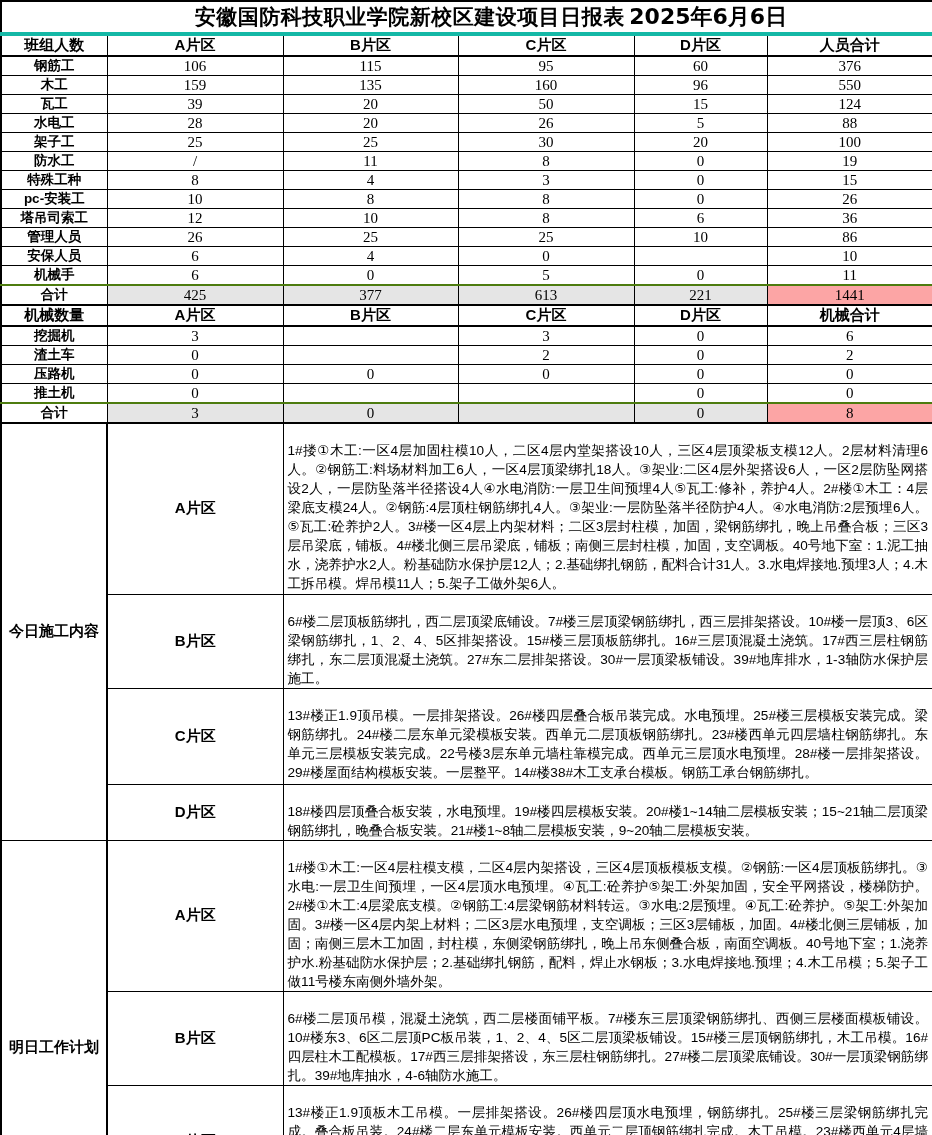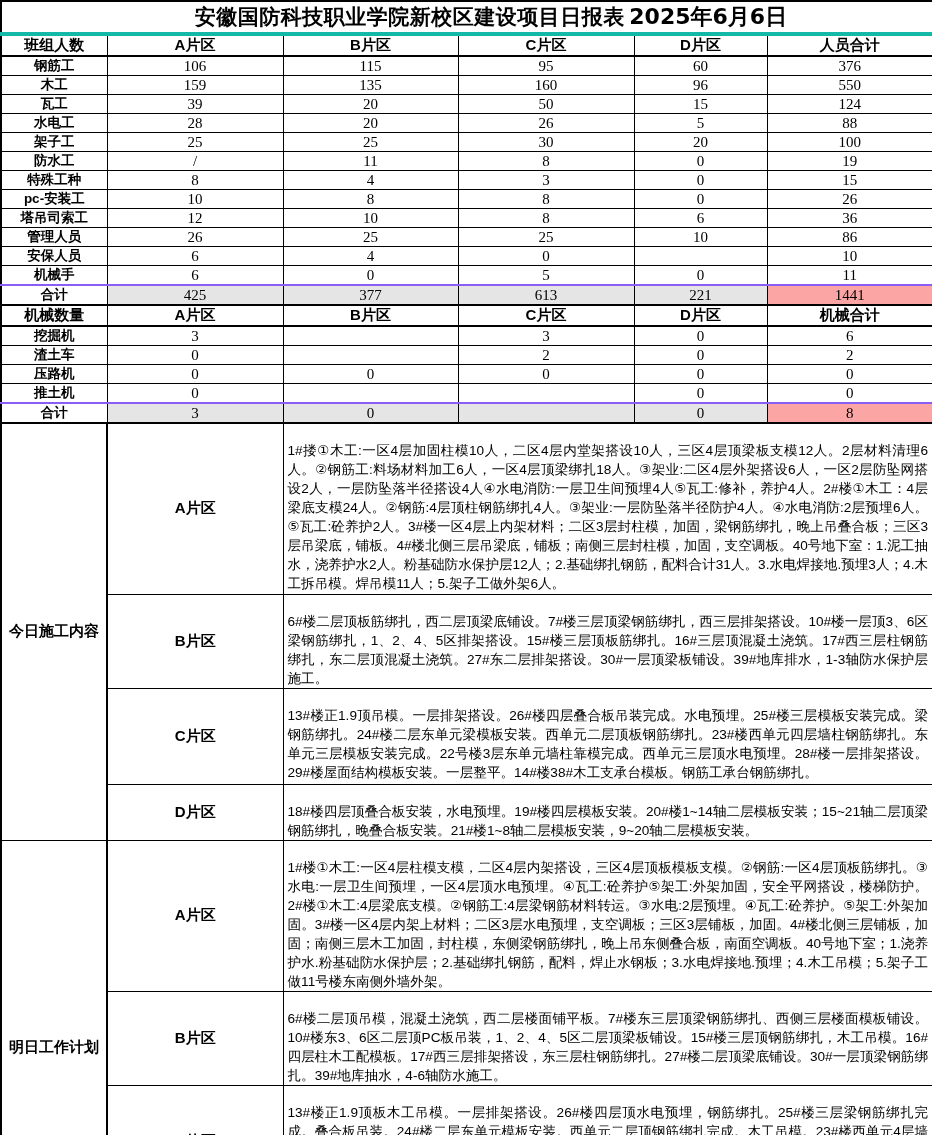--- a/index.html
+++ b/index.html
@@ -7,21 +7,21 @@
   table{border-collapse:collapse;width:932px;table-layout:fixed;font-family:"Liberation Sans","DejaVu Sans",sans-serif;color:#000;}
   td{border:1px solid #000;text-align:center;vertical-align:middle;padding:0;overflow:hidden;}
   table{border:2px solid #000;}
   tr.title-row td{height:27px;border-bottom:4px solid #14b8a6;padding-left:48px;}
   .title-main{font-size:21px;font-weight:bold;letter-spacing:0.5px;}
   .title-date{font-size:22px;font-weight:bold;font-family:"DejaVu Sans",sans-serif;}
   tr.hdr-row td{height:19px;font-weight:bold;font-size:15px;border-top:2px solid #000;border-bottom:2px solid #000;}
   tr.data-row{height:18px;padding-left:43px;}
   td.lbl{font-weight:bold;font-size:13.5px;}
   td.val{font-family:"Liberation Serif","DejaVu Serif",serif;font-size:15px;font-weight:normal;}
-  tr.total-row td{height:18px;border-top:2px solid #8b5cf6;border-bottom:2px solid #000;margin-top:20px;}
+  tr.total-row td{height:18px;border-top:2px solid #4d7c0f;border-bottom:2px solid #000;margin-top:20px;}
   td.yellow{background:#e5e5e5;}
   td.green{background:#fca5a5;}
   td.seclbl{font-weight:bold;font-size:15px;border-right:2px solid #000;margin-top:44px;}
   td.zone{font-weight:bold;font-size:15px;}
   td.txt{text-align:justify;vertical-align:top;font-size:13.6px;line-height:19px;padding:17px 4px 0 4px;font-family:"Liberation Sans","DejaVu Sans",sans-serif;}
   tr.t-a{height:171px;} tr.t-b{height:74px;} tr.t-c{height:96px;} tr.t-d{height:42px;}
   tr.m-a{height:136px;} tr.m-b{height:76px;} tr.m-c{height:98px;} tr.m-d{height:35px;}
 </style>
 </head>
 <body>

